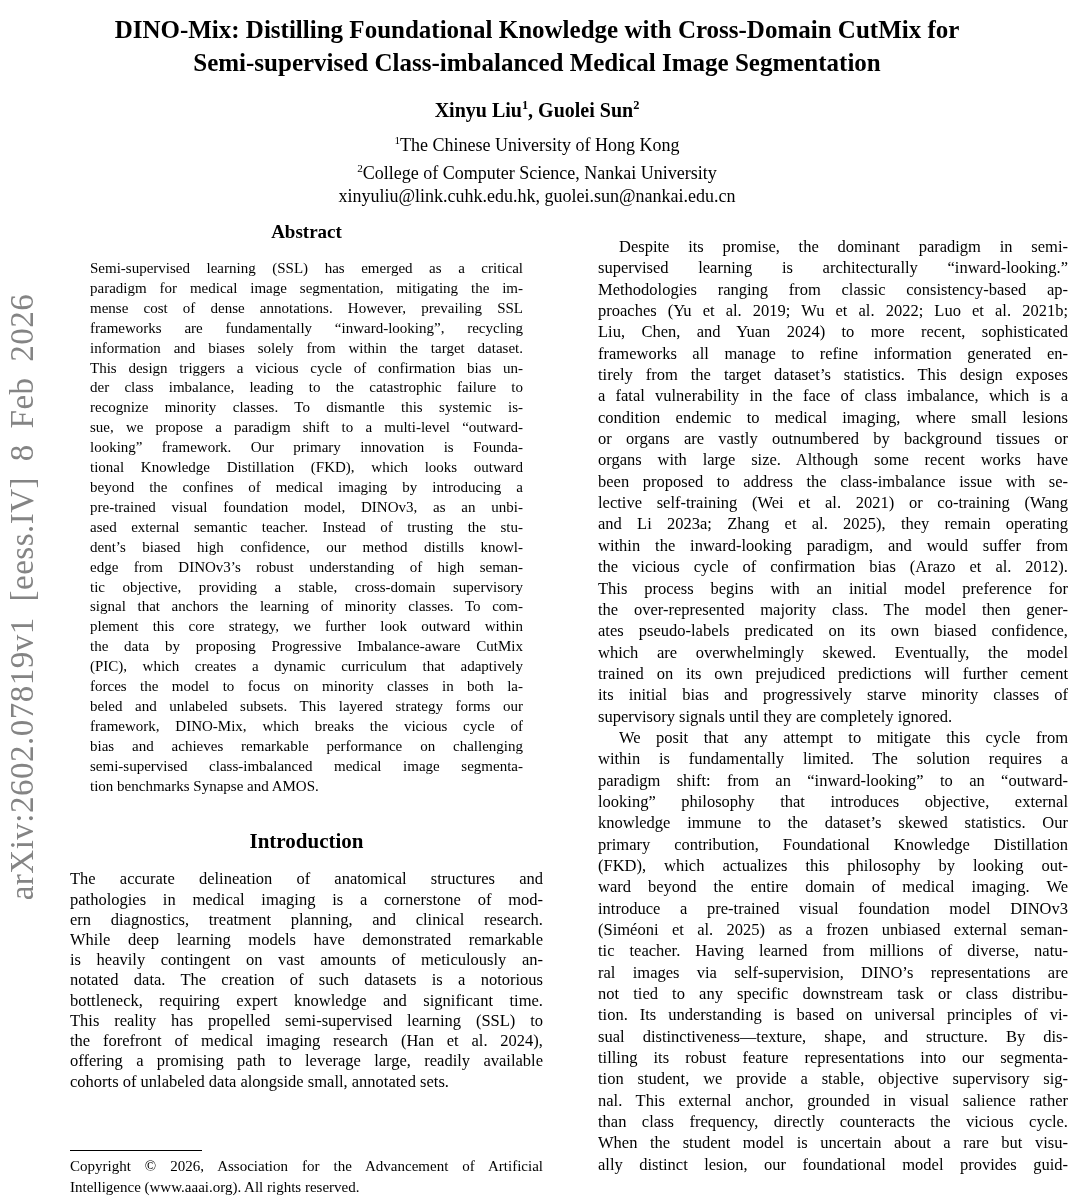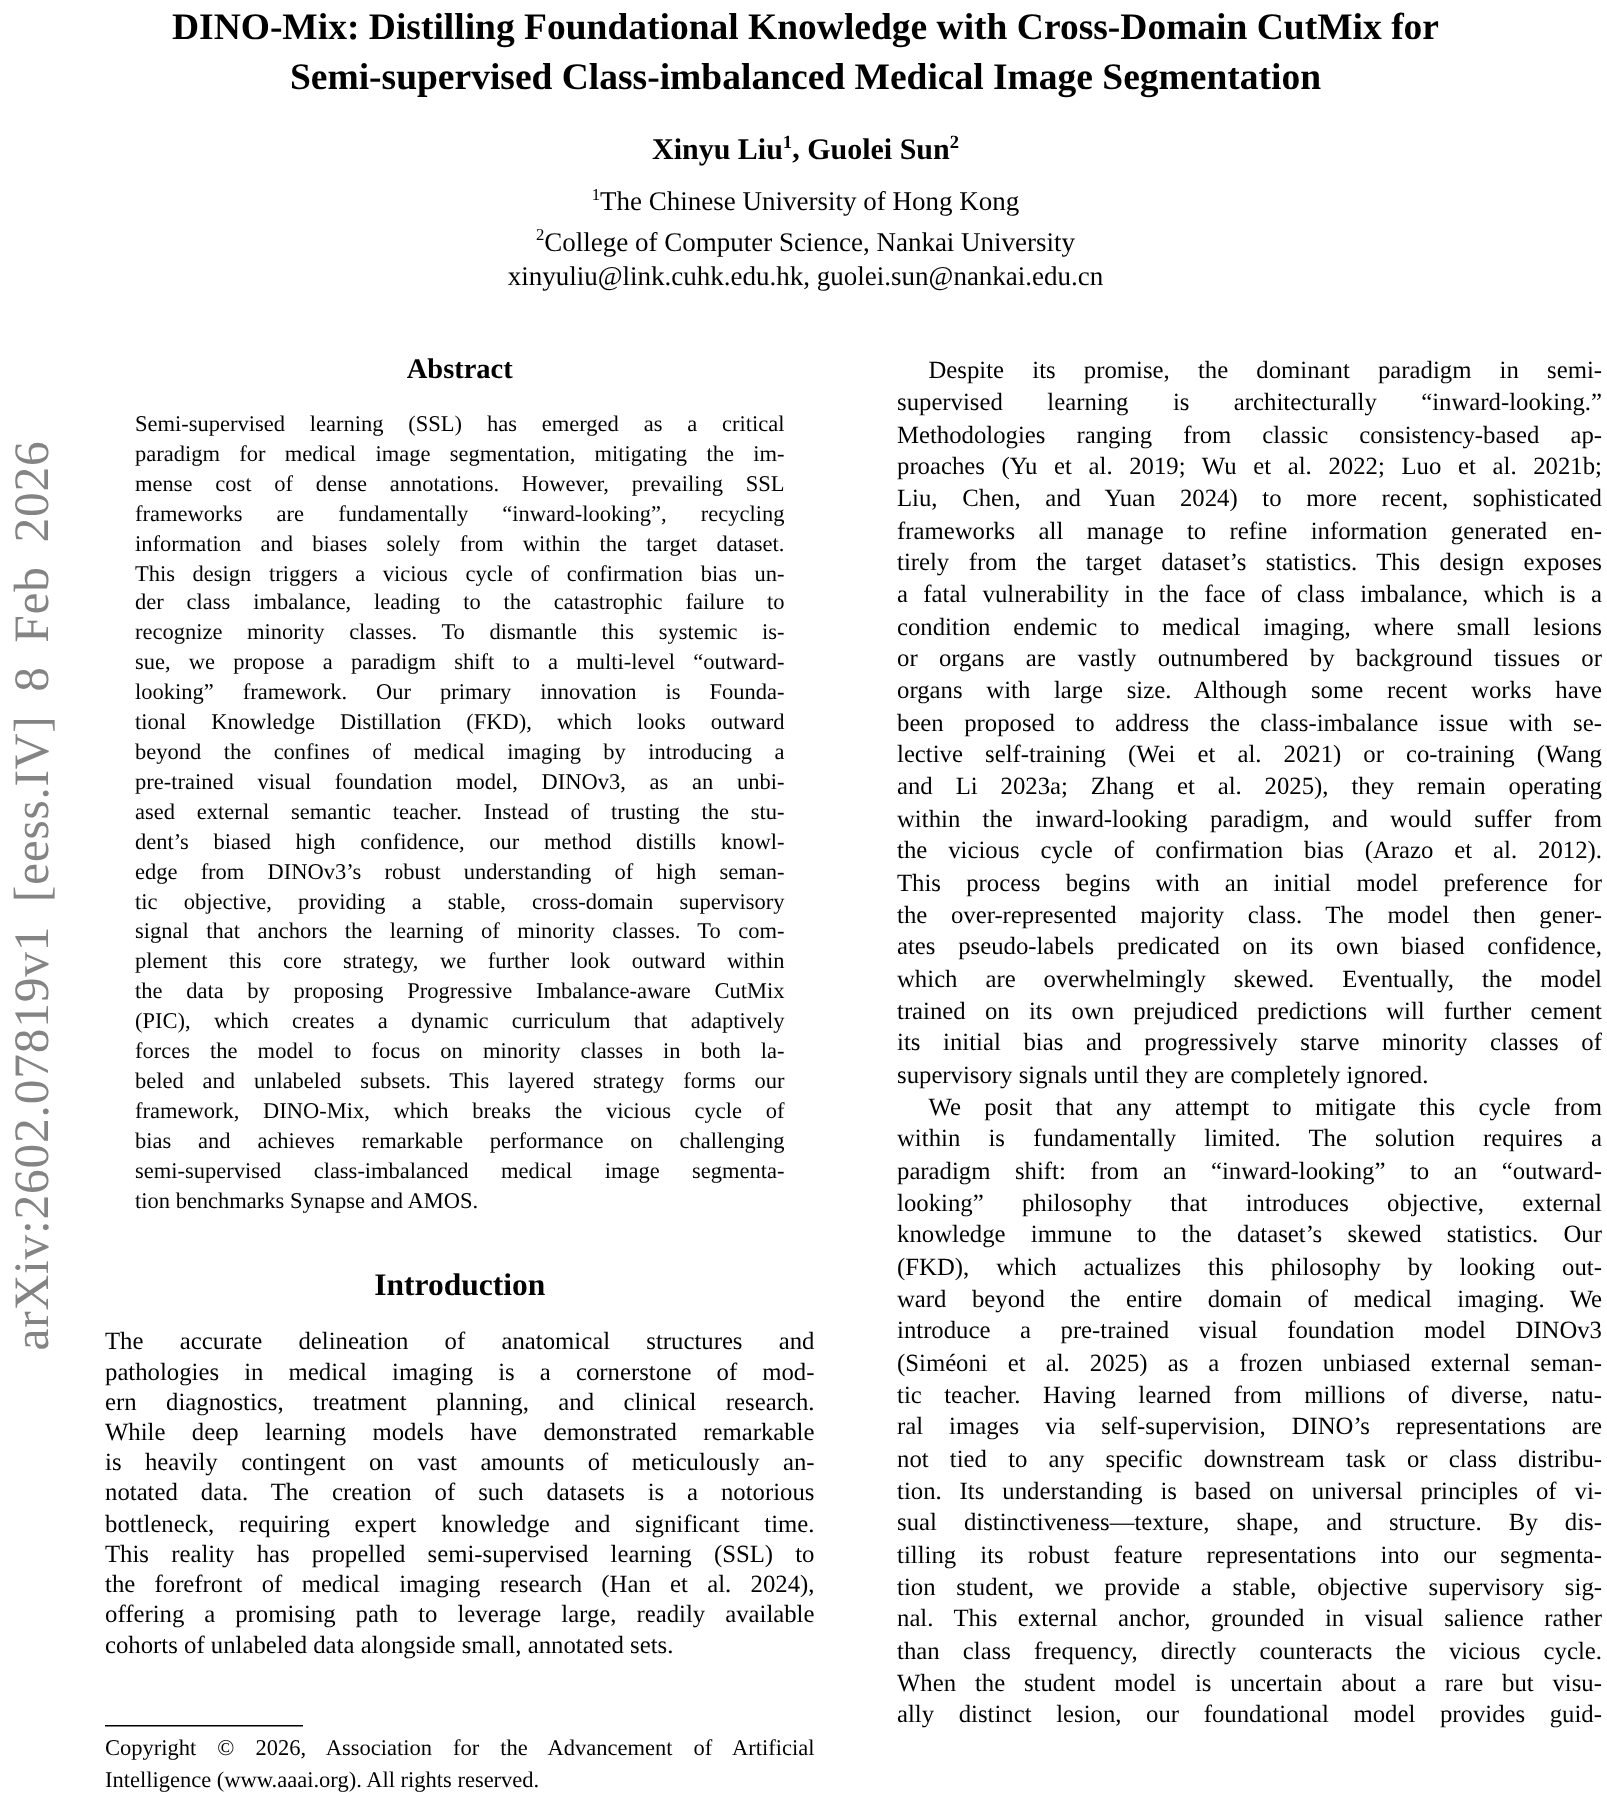--- a/index.html
+++ b/index.html
@@ -36,21 +36,21 @@
 
   
   .paper-header {
     position: absolute;
     left: 37px;
     top: 2px;
     width: 1000px;
     text-align: center;
   }
   .paper-title {
-    margin: 0;
+    margin: 11px;
     font-size: 25px;
     font-weight: bold;
     line-height: 33px;
   }
   .authors-line {
     margin-top: 14px;
     font-size: 20px;
     font-weight: bold;
     line-height: 24px;
   }
@@ -59,21 +59,21 @@
     margin-top: 7px;
     font-size: 18px;
     line-height: 23px;
     font-weight: normal;
   }
 
   
   .col-left {
     position: absolute;
     left: 70px;
-    top: 237px;
+    top: 222px;
     width: 473px;
   }
   .col-right {
     position: absolute;
     left: 598px;
     top: 236px;
     width: 470px;
   }
 
   .abstract-heading {
@@ -228,20 +228,21 @@
       <div class="jline">its initial bias and progressively starve minority classes of</div>
       <div class="jline">supervisory signals until they are completely ignored.</div>
     </div>
 
   <div class="body-text rc para2 indent-first">
       <div class="jline">We posit that any attempt to mitigate this cycle from</div>
       <div class="jline">within is fundamentally limited. The solution requires a</div>
       <div class="jline">paradigm shift: from an “inward-looking” to an “outward-</div>
       <div class="jline">looking” philosophy that introduces objective, external</div>
       <div class="jline">knowledge immune to the dataset’s skewed statistics. Our</div>
+      <div class="jline">primary contribution, Foundational Knowledge Distillation</div>
       <div class="jline">(FKD), which actualizes this philosophy by looking out-</div>
       <div class="jline">ward beyond the entire domain of medical imaging. We</div>
       <div class="jline">introduce a pre-trained visual foundation model DINOv3</div>
       <div class="jline">(Siméoni et al. 2025) as a frozen unbiased external seman-</div>
       <div class="jline">tic teacher. Having learned from millions of diverse, natu-</div>
       <div class="jline">ral images via self-supervision, DINO’s representations are</div>
       <div class="jline">not tied to any specific downstream task or class distribu-</div>
       <div class="jline">tion. Its understanding is based on universal principles of vi-</div>
       <div class="jline">sual distinctiveness—texture, shape, and structure. By dis-</div>
       <div class="jline">tilling its robust feature representations into our segmenta-</div>

